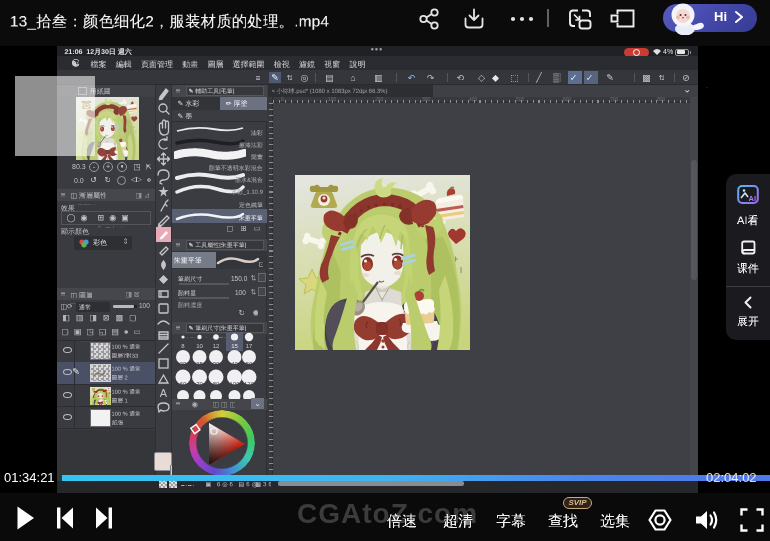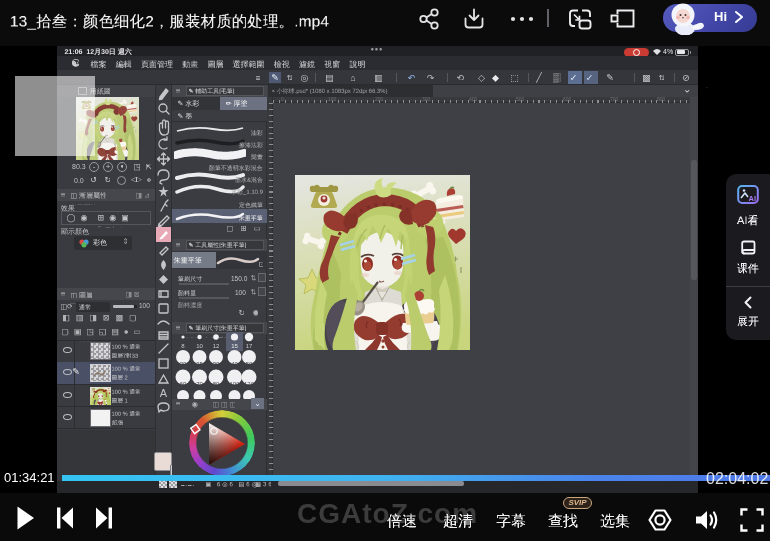--- a/index.html
+++ b/index.html
@@ -660,21 +660,21 @@
 <div class="a" style="left:726px;top:286px;width:44px;height:1px;background:#3c3c42"></div>
 <svg class="a" style="left:741px;top:295px" width="14" height="15" viewBox="0 0 14 15">
     <path d="M9.5 2.5 L4.5 7.5 L9.5 12.5" stroke="#f2f2f4" stroke-width="2" fill="none" stroke-linecap="round" stroke-linejoin="round"></path>
   </svg>
 <svg class="a" style="left:736px;top:315px" width="24.0" height="14.0" viewBox="0 0 48 28">
     <path d="M6 3h15v1h-15zM26 3h18v1h-18zM6 4h1v1h-1zM19 4h2v1h-2zM26 4h18v1h-18zM6 5h1v1h-1zM19 5h2v1h-2zM31 5h2v1h-2zM37 5h2v1h-2zM6 6h15v1h-15zM31 6h2v1h-2zM37 6h2v1h-2zM6 7h15v1h-15zM31 7h2v1h-2zM37 7h2v1h-2zM6 8h1v1h-1zM11 8h2v1h-2zM16 8h2v1h-2zM31 8h2v1h-2zM37 8h2v1h-2zM6 9h1v1h-1zM11 9h2v1h-2zM16 9h2v1h-2zM31 9h2v1h-2zM37 9h2v1h-2zM6 10h16v1h-16zM31 10h2v1h-2zM37 10h2v1h-2zM6 11h2v1h-2zM10 11h3v1h-3zM15 11h3v1h-3zM25 11h20v1h-20zM6 12h2v1h-2zM11 12h2v1h-2zM16 12h2v1h-2zM25 12h20v1h-20zM6 13h2v1h-2zM11 13h2v1h-2zM16 13h2v1h-2zM31 13h2v1h-2zM37 13h2v1h-2zM6 14h16v1h-16zM31 14h2v1h-2zM37 14h2v1h-2zM6 15h1v1h-1zM9 15h2v1h-2zM13 15h2v1h-2zM18 15h2v1h-2zM30 15h3v1h-3zM37 15h2v1h-2zM5 16h2v1h-2zM9 16h2v1h-2zM14 16h2v1h-2zM17 16h3v1h-3zM30 16h2v1h-2zM37 16h2v1h-2zM5 17h2v1h-2zM9 17h2v1h-2zM15 17h4v1h-4zM30 17h2v1h-2zM37 17h2v1h-2zM5 18h2v1h-2zM9 18h2v1h-2zM13 18h1v1h-1zM15 18h3v1h-3zM29 18h3v1h-3zM37 18h2v1h-2zM4 19h2v1h-2zM9 19h5v1h-5zM16 19h3v1h-3zM28 19h3v1h-3zM37 19h2v1h-2zM4 20h2v1h-2zM9 20h4v1h-4zM18 20h4v1h-4zM27 20h3v1h-3zM37 20h2v1h-2zM3 21h2v1h-2zM9 21h3v1h-3zM19 21h4v1h-4zM25 21h4v1h-4zM37 21h2v1h-2zM10 22h1v1h-1zM26 22h1v1h-1zM37 22h2v1h-2z" fill="#f2f2f4"></path>
   </svg>
 
 <div class="a" style="left:62px;top:475px;width:708px;height:6px;background:linear-gradient(90deg,#35c5f2 0%,#3fb4f0 45%,#4a84ea 75%,#4f78e8 100%)"></div>
 <div class="a" style="left:4px;top:470px;font-size:13px;color:#fff">01:34:21</div>
-<div class="a" style="left:706px;top:470px;font-size:16px;color:rgba(255,255,255,.85)">02:04:02</div>
+<div class="a" style="left:706px;top:470px;font-size:13px;color:rgba(255,255,255,.85)">02:04:02</div>
 
 <div class="a" style="left:0;top:493px;width:770px;height:48px;background:#0a0a0b"></div>
 <div class="a" style="left:297px;top:498px;font-size:28px;color:#3c3c3c;letter-spacing:1px;font-weight:bold">CGAtoZ.com</div>
 <svg class="a" style="left:15px;top:505px" width="21" height="26" viewBox="0 0 21 26">
     <path d="M2.5 1.5 L19 13 L2.5 24.5 Z" fill="#fff"></path>
   </svg>
 <svg class="a" style="left:56px;top:506px" width="18" height="24" viewBox="0 0 18 24">
     <rect x="1" y="1.5" width="3.4" height="21" fill="#fff"></rect>
     <path d="M17 1.5 L5.5 12 L17 22.5 Z" fill="#fff"></path>
   </svg>

